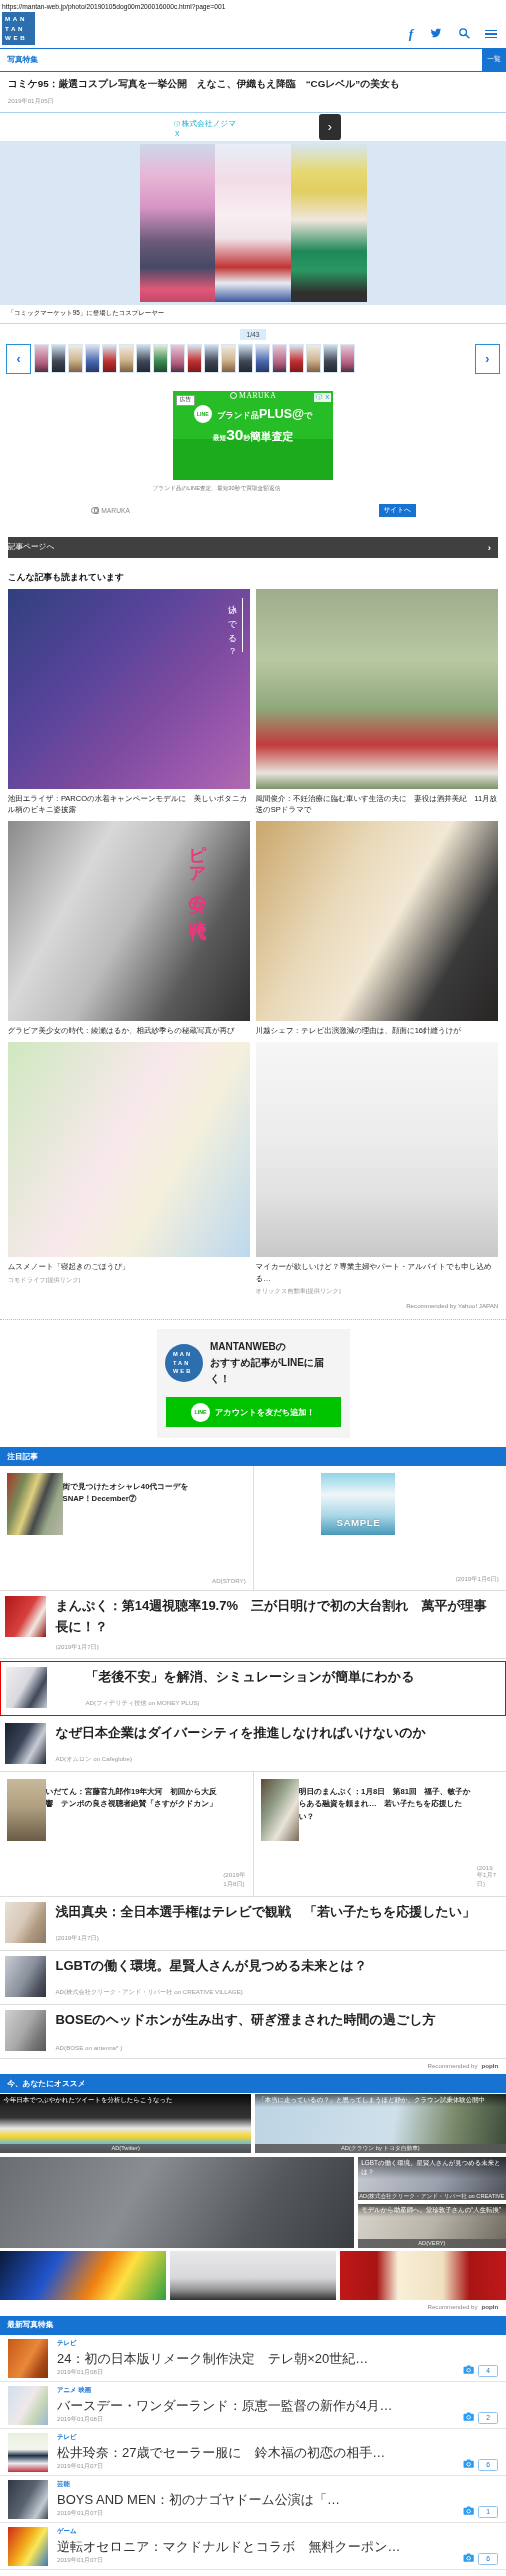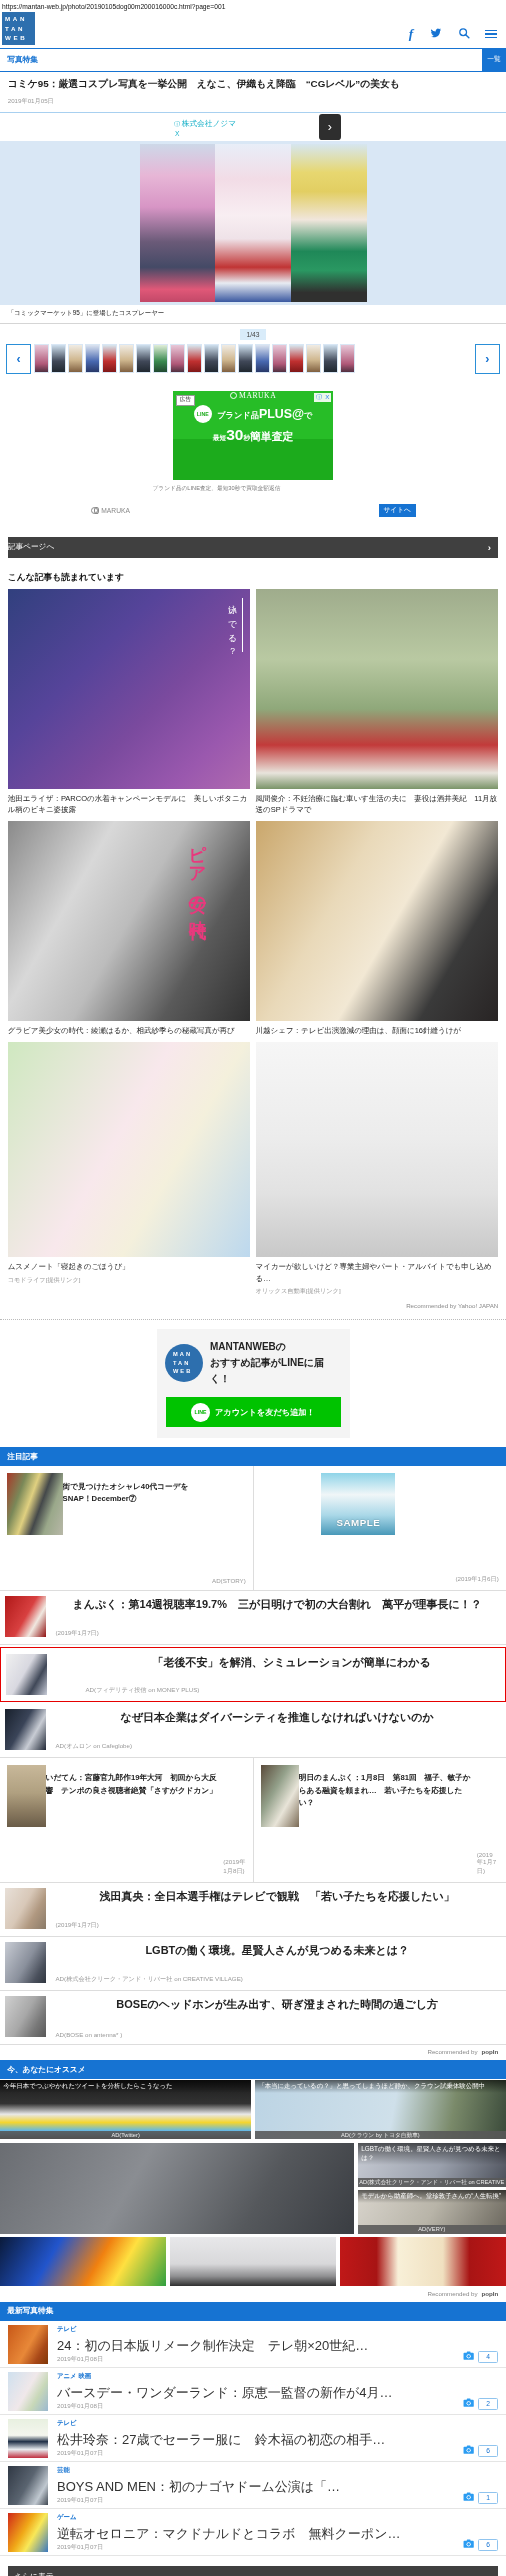--- a/index.html
+++ b/index.html
@@ -122,21 +122,21 @@
   .sample { position: absolute; bottom: 7.2px; left: 0; right: 0; text-align: center; color: #fff; font-size: 9.8px; font-weight: bold; letter-spacing: 0.5px; text-shadow: 0 0 1.5px rgba(0,0,0,.4); }
   .g-snap { background: linear-gradient(110deg,#a83828 0%,#7a8858 25%,#e0d080 42%,#44484a 58%,#9aa88a 75%,#b8b8a8 100%); }
   .g-ogura { background: linear-gradient(180deg,#8fd4e8 0%,#f0f6f8 35%,#aad8e8 68%,#4898b8 100%); }
   .g-idaten { background: linear-gradient(180deg,#c8b89a 0%,#b0a080 45%,#8a7a60 75%,#6a5c48 100%); }
   .g-manpuku2 { background: linear-gradient(120deg,#5a4a3a 0%,#93a08a 38%,#e8e4d8 66%,#7a6a55 100%); }
 
   
   .frow { display: flex; padding: 5.2px 7.2px 6.2px 5.2px; border-bottom: 0.5px solid #ddd; min-height: 54px; }
   .frow-th { width: 41px; height: 41px; flex: none; }
   .frow-body { margin-left: 9.3px; display: flex; flex-direction: column; flex: 1; }
-  .frow-title { font-size: 11px; font-weight: bold; color: #222; line-height: 1.55; text-align: center; }
+  .frow-title { font-size: 13px; font-weight: bold; color: #222; line-height: 1.55; }
   .frow-src { margin-top: auto; padding-top: 6.2px; font-size: 6.2px; color: #999; }
   .frow.hl { border: 1.5px solid #e60000; margin: 2.1px 0; gap: 29px; }
   .g-lmanpuku { background: linear-gradient(120deg,#b01818 0%,#d84040 50%,#f0e8e0 72%,#901010 100%); }
   .g-rougo { background: linear-gradient(120deg,#f0f0f0 0%,#d8d8e0 45%,#404858 72%,#c8ccd8 100%); }
   .g-divers { background: linear-gradient(120deg,#18202c 0%,#3a4458 42%,#c8ccd4 68%,#202836 100%); }
   .g-asada { background: linear-gradient(120deg,#e8e0d8 0%,#d8c8b8 45%,#b09880 70%,#8a7a68 100%); }
   .g-lgbt { background: linear-gradient(120deg,#c8ccd4 0%,#8a909c 52%,#4a505c 80%,#303640 100%); }
   .g-bose { background: linear-gradient(120deg,#d0d0d0 0%,#a8a8a8 48%,#787878 75%,#585858 100%); }
   .popin-line { text-align: right; font-size: 6.2px; color: #888; padding: 3.1px 7.7px 5.2px; }
   .popin-brand { color: #555; font-weight: bold; margin-left: 2.1px; }

